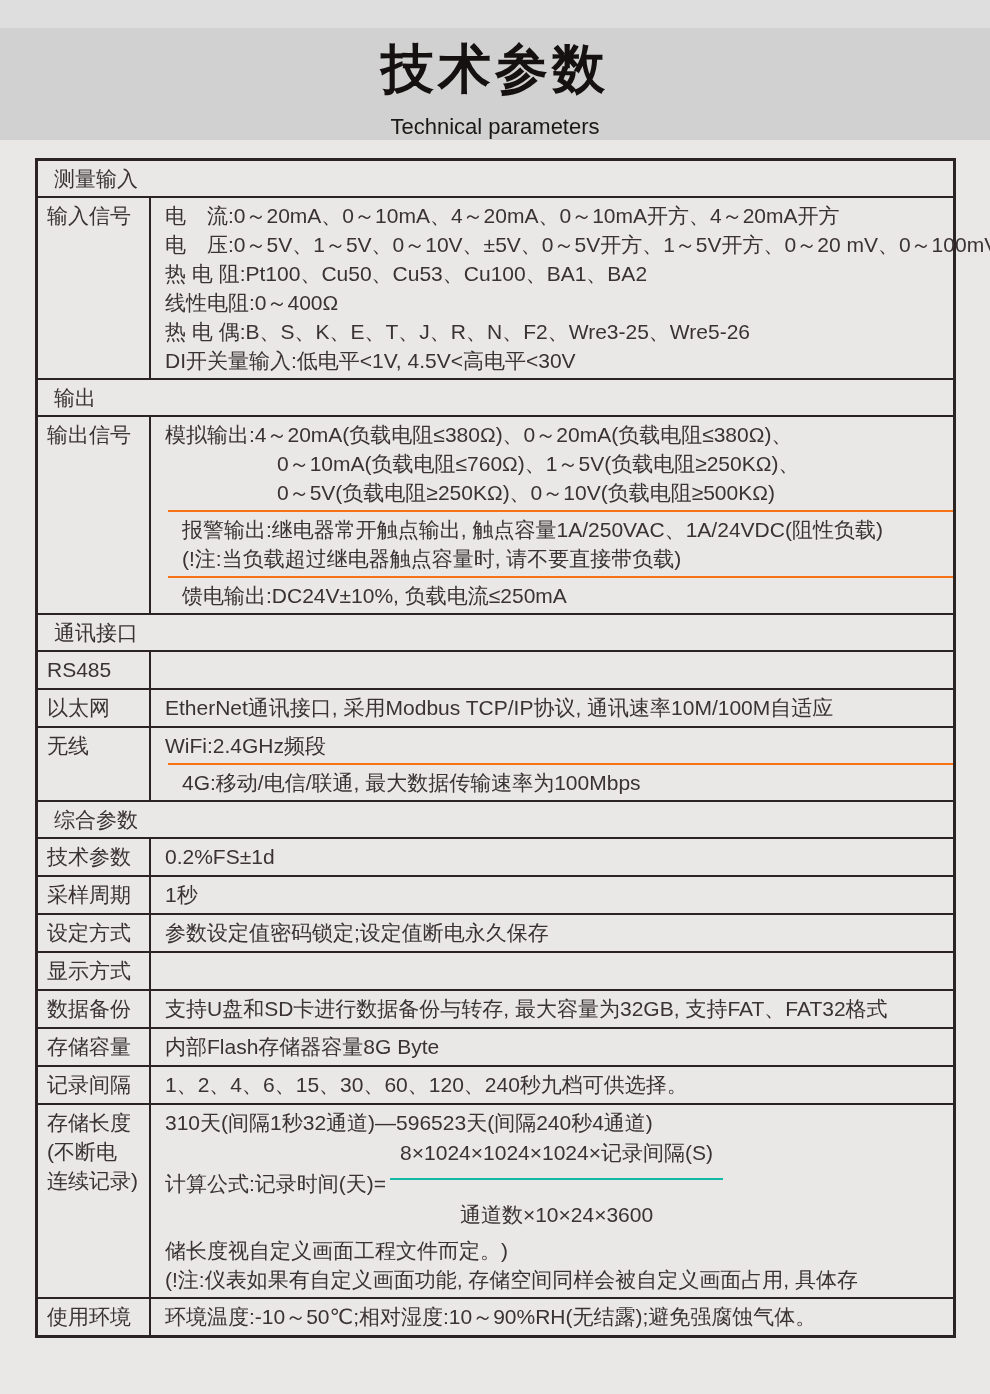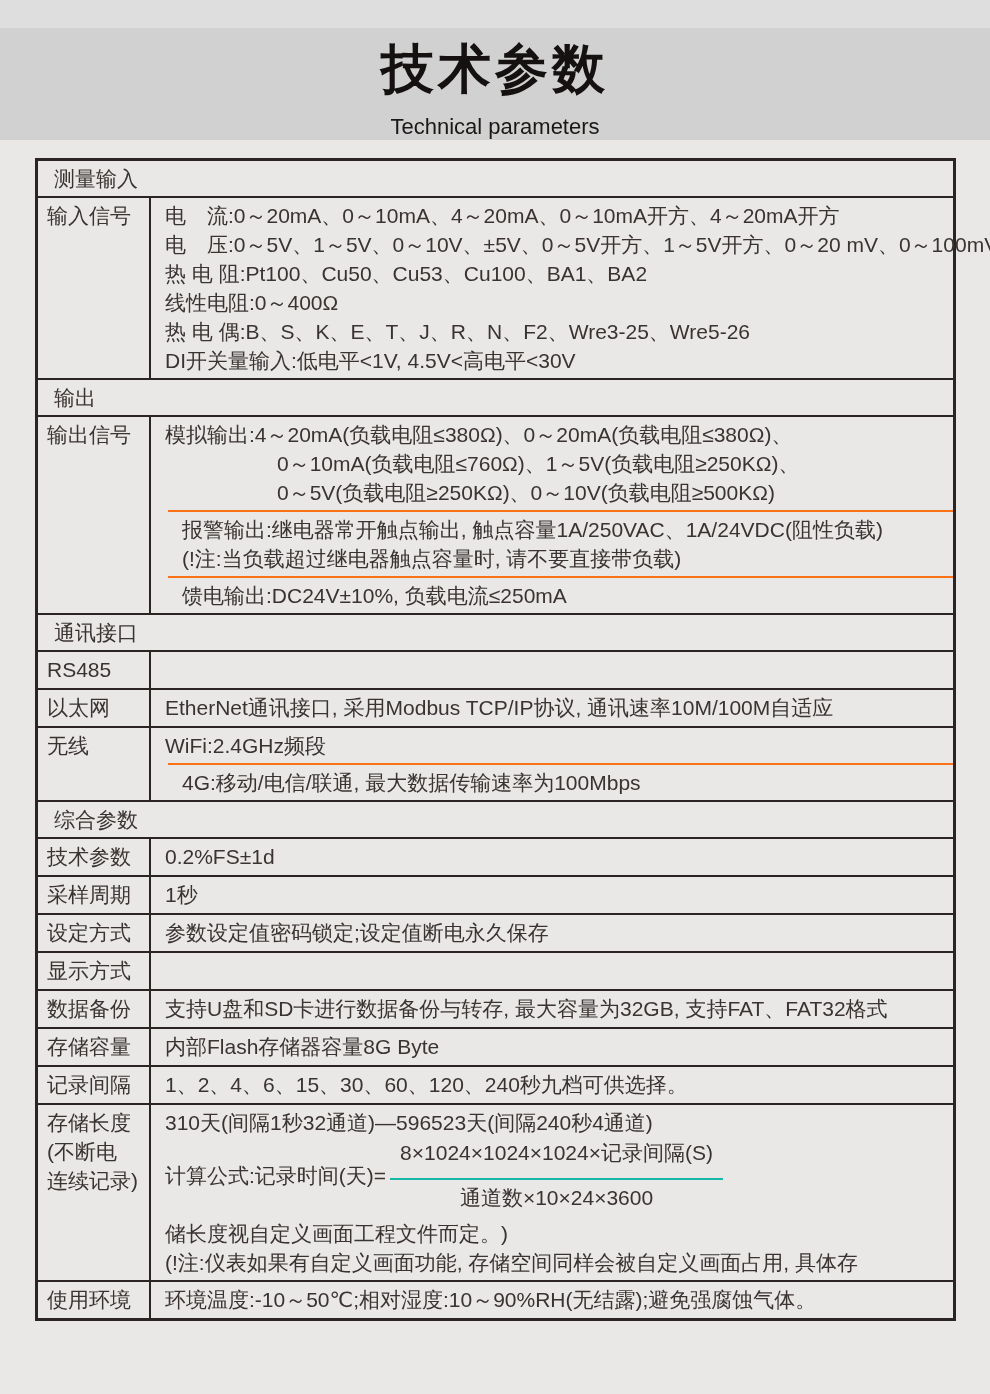--- a/index.html
+++ b/index.html
@@ -74,21 +74,21 @@
     text-align:center;
     margin-left:4px;
   }
   .frac .num{
     display:block;
     border-bottom:2px solid #14b8a6;
     padding:0 10px 11px 10px;
   }
   .frac .den{
     display:block;
-    padding-top:3px;
+    padding-top:20px;
   }
 </style>
 </head>
 <body>
 
 <div class="top-strip"></div>
 
 <div class="title-band">
   <div class="title">技术参数</div>
   <div class="subtitle">Technical parameters</div>

